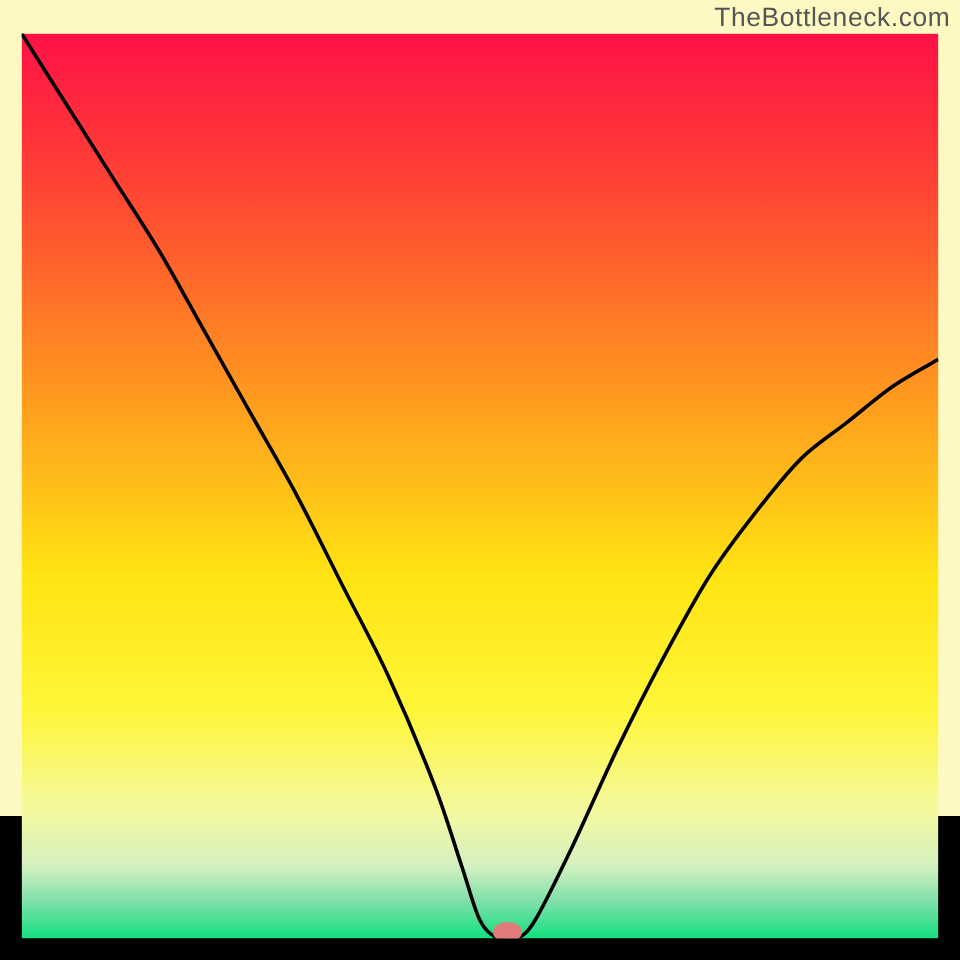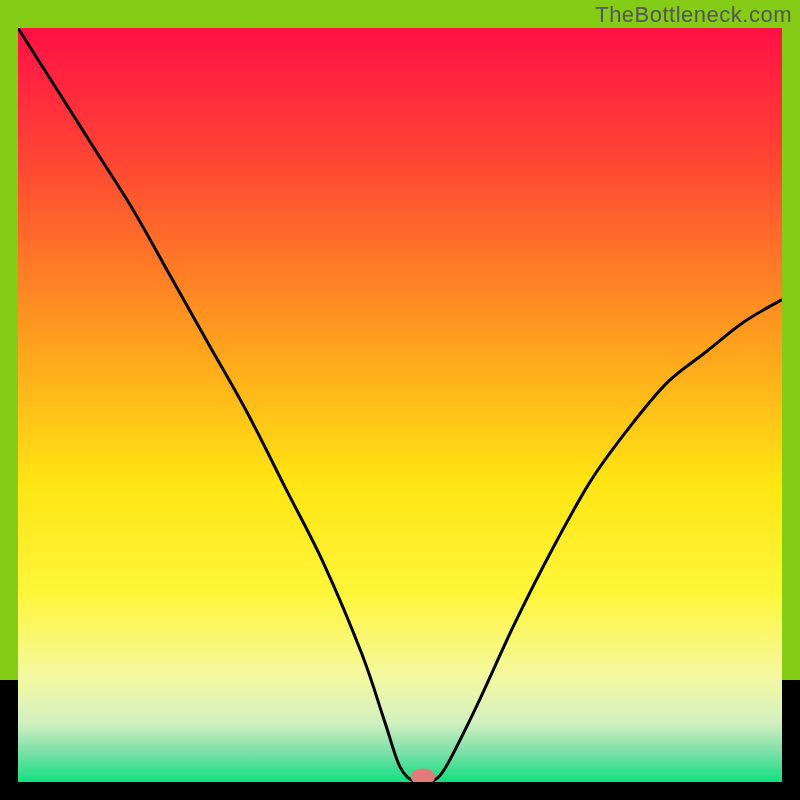--- a/index.html
+++ b/index.html
@@ -8,21 +8,21 @@
     width: 800px;
     height: 800px;
     background: #000;
     font-family: Arial, Helvetica, sans-serif;
     overflow: hidden;
   }
   .frame {
     position: relative;
     width: 800px;
     height: 680px;
-    background: #84cc16;
+    background: #fef9c3;
   }
   .watermark {
     position: absolute;
     top: 2px;
     right: 8px;
     color: #555;
     font-size: 22px;
     font-weight: 500;
     letter-spacing: 0.5px;
     z-index: 10;

